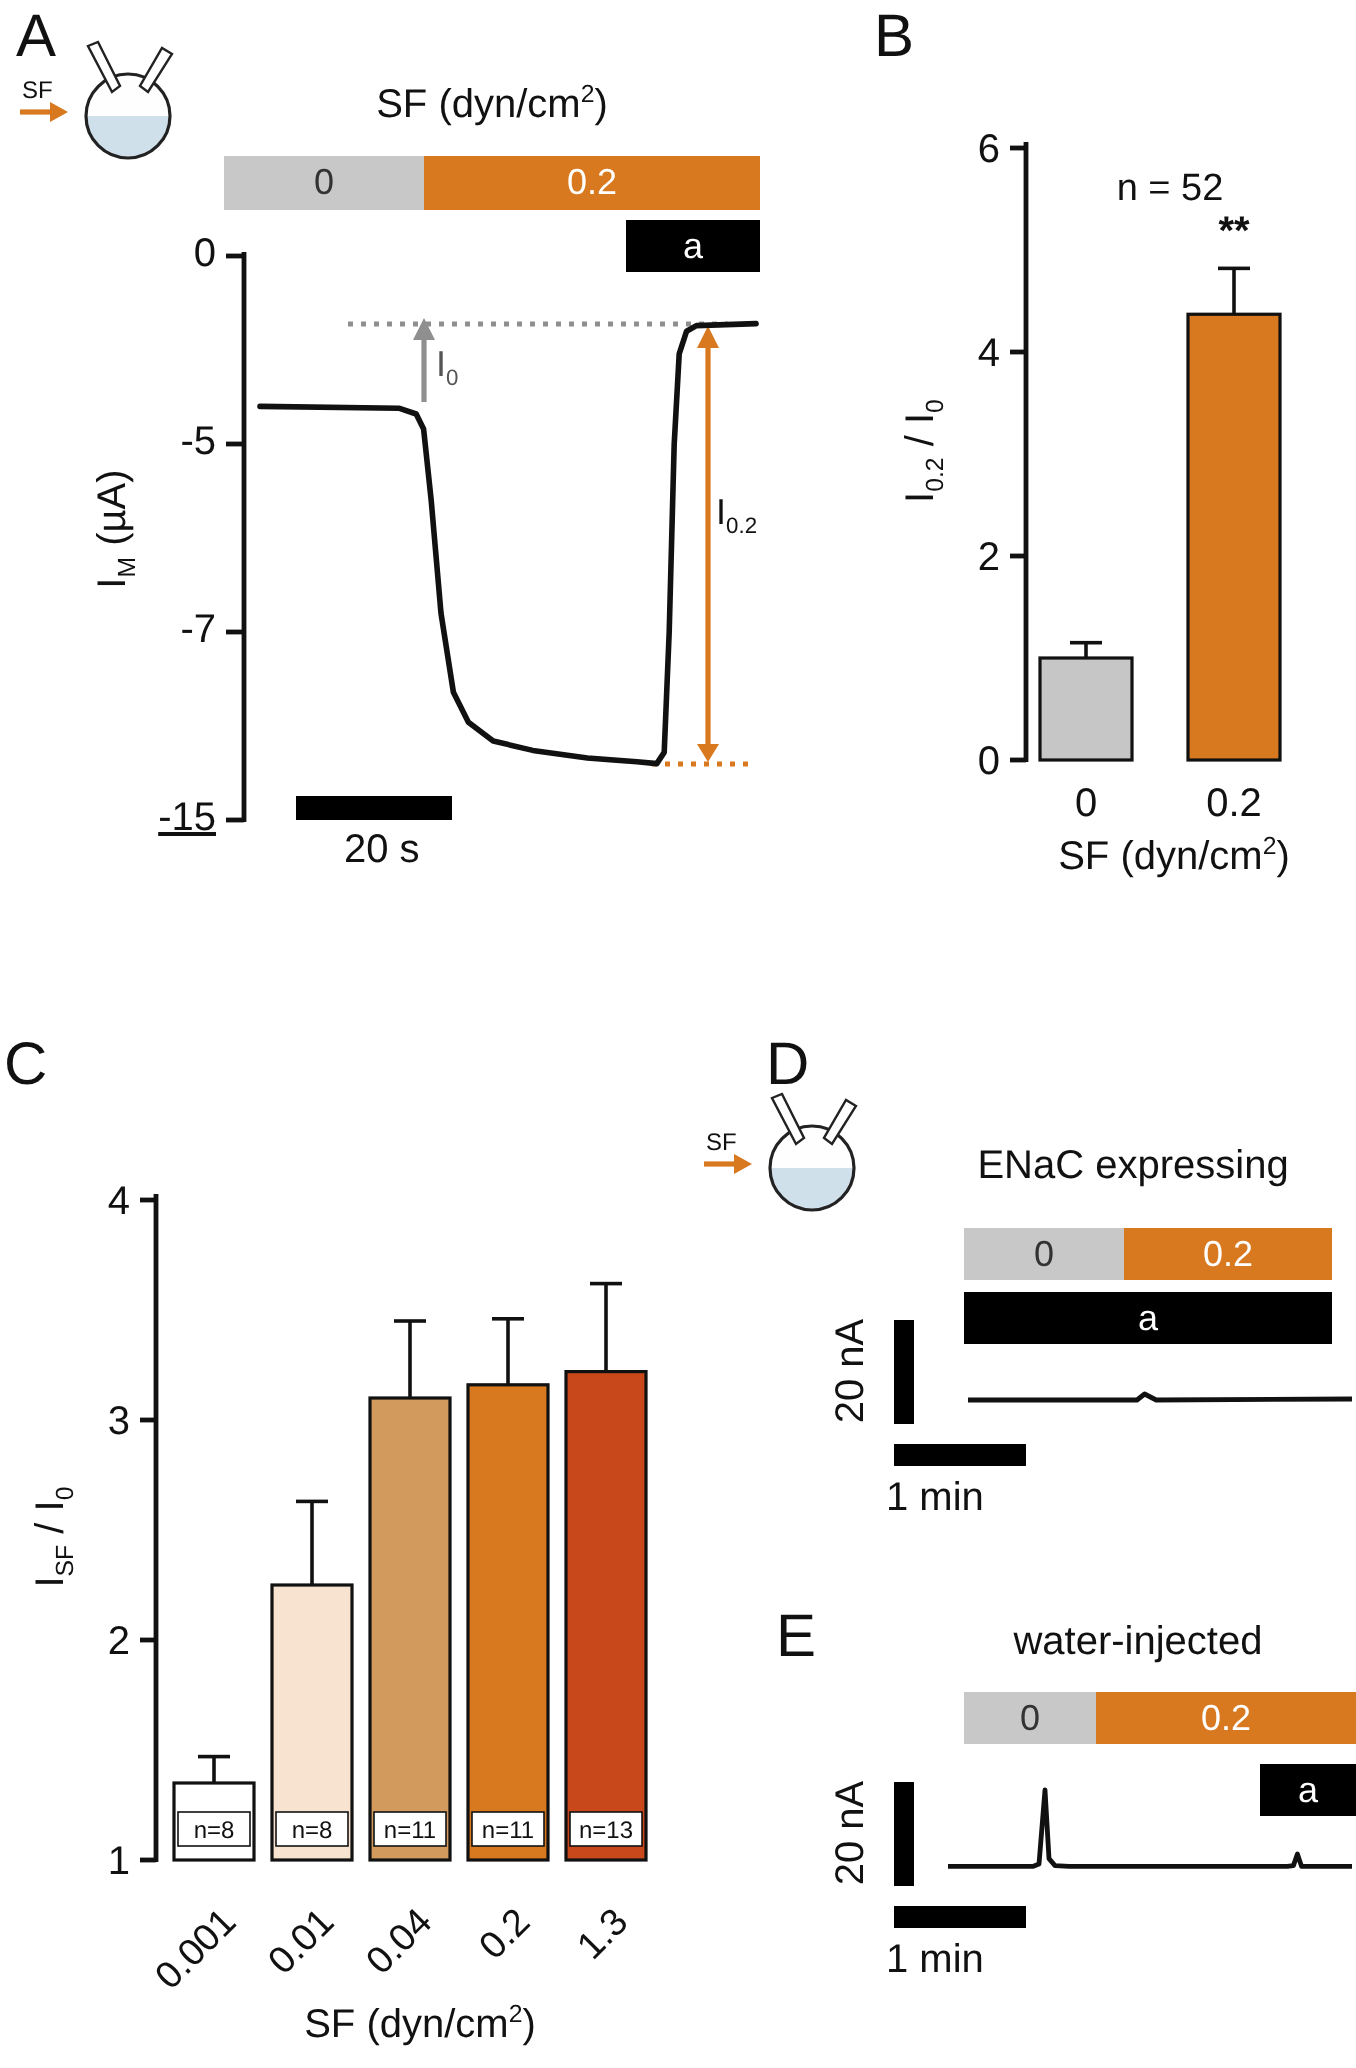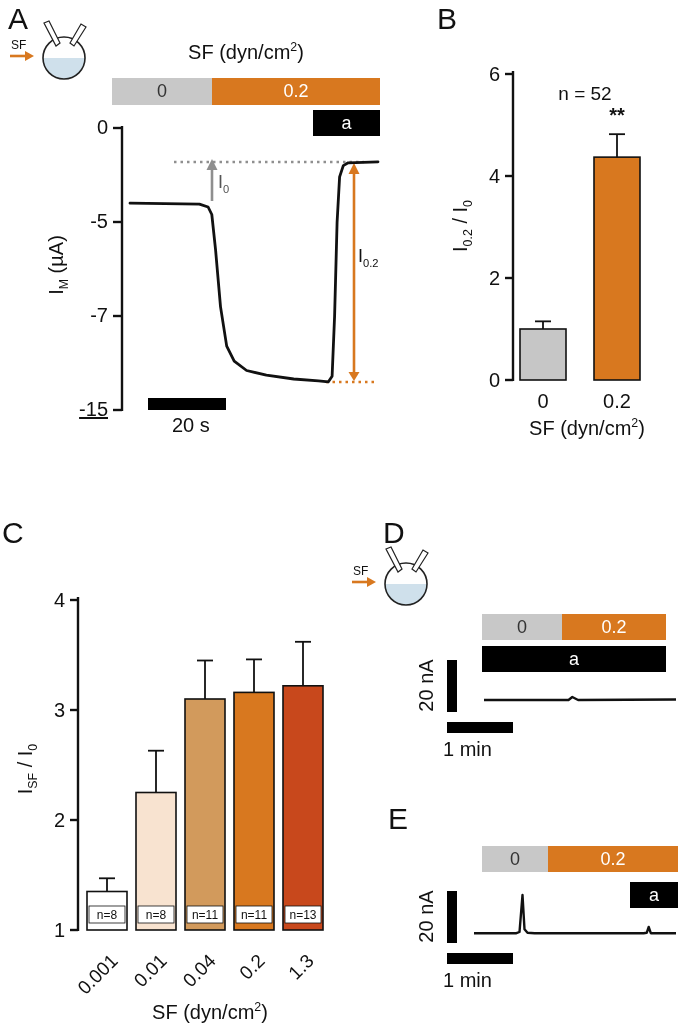--- a/index.html
+++ b/index.html
@@ -183,20 +183,21 @@
     <text x="3" y="29" font-size="12" fill="#111">SF</text>
     <line x1="2" y1="36" x2="17" y2="36" stroke="#d8781f" stroke-width="2.6"></line>
     <polygon points="17,31 26,36 17,41" fill="#d8781f"></polygon>
     <circle cx="56" cy="38" r="21" fill="#fefefe" stroke="none"></circle>
     <path d="M 35,38 A 21,21 0 0 0 77,38 Z" fill="#cfe0eb"></path>
     <circle cx="56" cy="38" r="21" fill="none" stroke="#222" stroke-width="1.6"></circle>
     <polygon points="36,3 41,1 52,23 48,26" fill="#fff" stroke="#222" stroke-width="1.2"></polygon>
     <polygon points="78,7 73,4 62,23 66,26" fill="#fff" stroke="#222" stroke-width="1.2"></polygon>
   </svg>
 
+  <div class="abs ctr" style="left:455px;top:572px;width:223px;font-size:20px;">ENaC expressing</div>
 
   <div class="abs stim" style="left:482px;top:614px;width:184px;height:26px;">
     <div class="seg" style="width: 80px; color: rgb(51, 51, 51); background: rgb(200, 200, 200);">
       <span>0</span>
     </div>
     <div class="seg" style="width: 104px; color: rgb(255, 255, 255); background: rgb(216, 120, 31);">
       <span>0.2</span>
     </div>
   </div>
 
@@ -208,20 +209,21 @@
     <polyline fill="none" stroke="#111" stroke-width="2.4" stroke-linejoin="round" points="2.0,14.0 86.5,14.0 90.3,11.0 96.1,14.0 194.0,13.5"></polyline>
   </svg>
 
   <div class="abs" style="left:447px;top:660px;width:10px;height:52px;background:#000;"></div>
   <div class="abs rot90 ctr" style="left:386px;top:674px;width:80px;font-size:20px;">20 nA</div>
   <div class="abs" style="left:447px;top:722px;width:66px;height:11px;background:#000;"></div>
   <div class="abs" style="left:443px;top:738px;font-size:20px;">1 min</div>
 
   <div class="abs panel-letter" style="left:388px;top:802px;">E</div>
 
+  <div class="abs ctr" style="left:460px;top:810px;width:218px;font-size:20px;">water-injected</div>
 
   <div class="abs stim" style="left:482px;top:846px;width:196px;height:26px;">
     <div class="seg" style="width: 66px; color: rgb(51, 51, 51); background: rgb(200, 200, 200);">
       <span>0</span>
     </div>
     <div class="seg" style="width: 130px; color: rgb(255, 255, 255); background: rgb(216, 120, 31);">
       <span>0.2</span>
     </div>
   </div>
 

